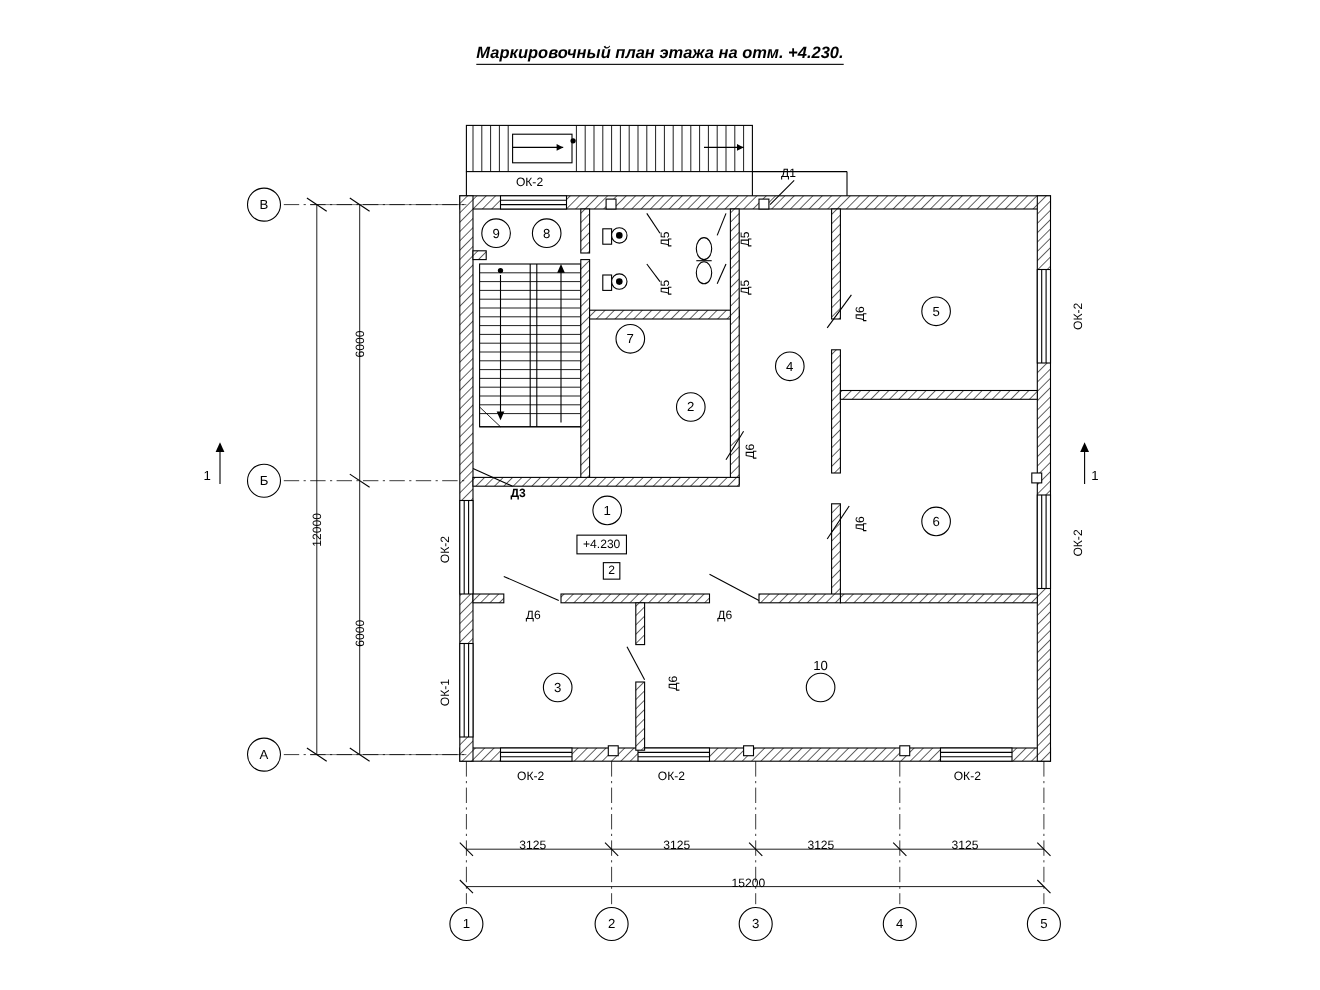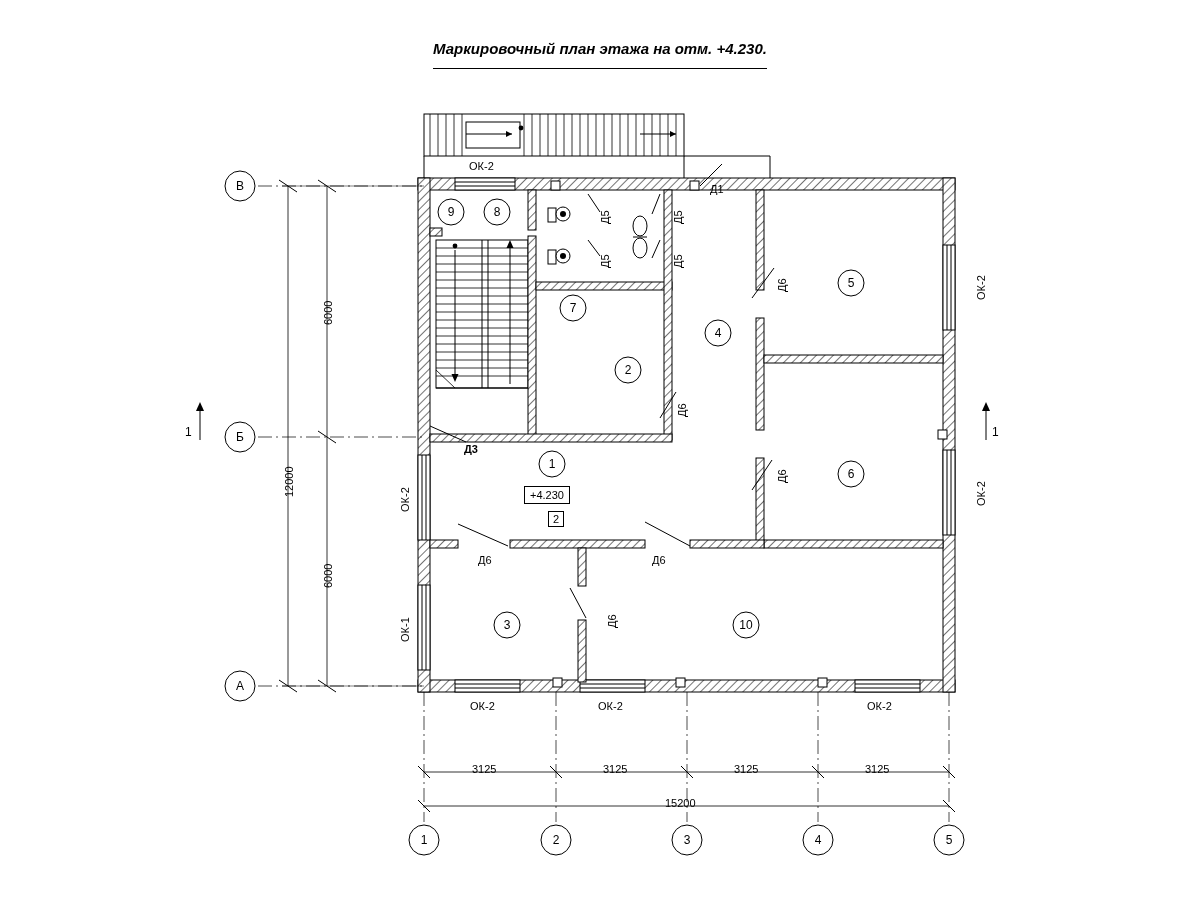--- a/index.html
+++ b/index.html
@@ -1,21 +1,21 @@
 <!DOCTYPE html>
 <html><head>
 <meta charset="utf-8">
 <style>
   html,body{margin:0;padding:0;background:#ffffff;}
   body{width:1200px;height:900px;position:relative;overflow:hidden;
        font-family:"Liberation Sans", sans-serif;color:#000;}
   #plan{position:absolute;left:0;top:0;width:1200px;height:900px;}
   .ttl{position:absolute;left:0;top:40px;width:1200px;text-align:center;
        font-style:italic;font-weight:bold;font-size:15px;}
-  .ttl span{border-bottom:1.5px solid #000;padding-bottom:11px;}
+  .ttl span{border-bottom:1.5px solid #000;padding-bottom:1px;}
   .lbl{position:absolute;font-size:11px;white-space:nowrap;}
   .lbl.v{transform-origin:0 0;transform:rotate(-90deg);}
   .cnum{position:absolute;font-size:12px;width:28px;height:28px;line-height:28px;
         text-align:center;}
   .rnum{position:absolute;font-size:12px;width:26px;height:26px;line-height:26px;
         text-align:center;}
   .dim{position:absolute;font-size:11px;white-space:nowrap;}
   .dim.v{transform-origin:0 0;transform:rotate(-90deg);}
   .elev{position:absolute;font-size:11px;border:1px solid #000;padding:2px 5px;background:#fff;text-align:right;}
   .secmark{position:absolute;font-size:12px;}
@@ -290,32 +290,32 @@
 
 <div class="rnum" style="left:539px;top:451px;"><span>1</span></div>
 <div class="rnum" style="left:615px;top:357px;"><span>2</span></div>
 <div class="rnum" style="left:494px;top:612px;"><span>3</span></div>
 <div class="rnum" style="left:705px;top:320px;"><span>4</span></div>
 <div class="rnum" style="left:838px;top:270px;"><span>5</span></div>
 <div class="rnum" style="left:838px;top:461px;"><span>6</span></div>
 <div class="rnum" style="left:560px;top:295px;"><span>7</span></div>
 <div class="rnum" style="left:484px;top:199px;"><span>8</span></div>
 <div class="rnum" style="left:438px;top:199px;"><span>9</span></div>
-<div class="rnum" style="left:733px;top:612px;"><span>10</span></div>
+<div class="rnum" style="left:733px;top:592px;"><span>10</span></div>
 
 <div class="lbl" style="left:469px;top:160px;"><span>ОК-2</span></div>
 <div class="lbl v" style="left:975px;top:300px;"><span>ОК-2</span></div>
 <div class="lbl v" style="left:975px;top:506px;"><span>ОК-2</span></div>
 <div class="lbl v" style="left:399px;top:512px;"><span>ОК-2</span></div>
 <div class="lbl v" style="left:399px;top:642px;"><span>ОК-1</span></div>
 <div class="lbl" style="left:470px;top:700px;"><span>ОК-2</span></div>
 <div class="lbl" style="left:598px;top:700px;"><span>ОК-2</span></div>
 <div class="lbl" style="left:867px;top:700px;"><span>ОК-2</span></div>
 
-<div class="lbl" style="left:710px;top:152px;margin-top:31px;"><span>Д1</span></div>
+<div class="lbl" style="left:710px;top:152px;"><span>Д1</span></div>
 <div class="lbl v" style="left:599px;top:224px;"><span>Д5</span></div>
 <div class="lbl v" style="left:672px;top:224px;"><span>Д5</span></div>
 <div class="lbl v" style="left:599px;top:268px;"><span>Д5</span></div>
 <div class="lbl v" style="left:672px;top:268px;"><span>Д5</span></div>
 <div class="lbl v" style="left:776px;top:292px;"><span>Д6</span></div>
 <div class="lbl v" style="left:676px;top:417px;"><span>Д6</span></div>
 <div class="lbl v" style="left:776px;top:483px;"><span>Д6</span></div>
 <div class="lbl" style="left:464px;top:443px;font-weight:bold;"><span>Д3</span></div>
 <div class="lbl" style="left:478px;top:554px;"><span>Д6</span></div>
 <div class="lbl" style="left:652px;top:554px;"><span>Д6</span></div>

